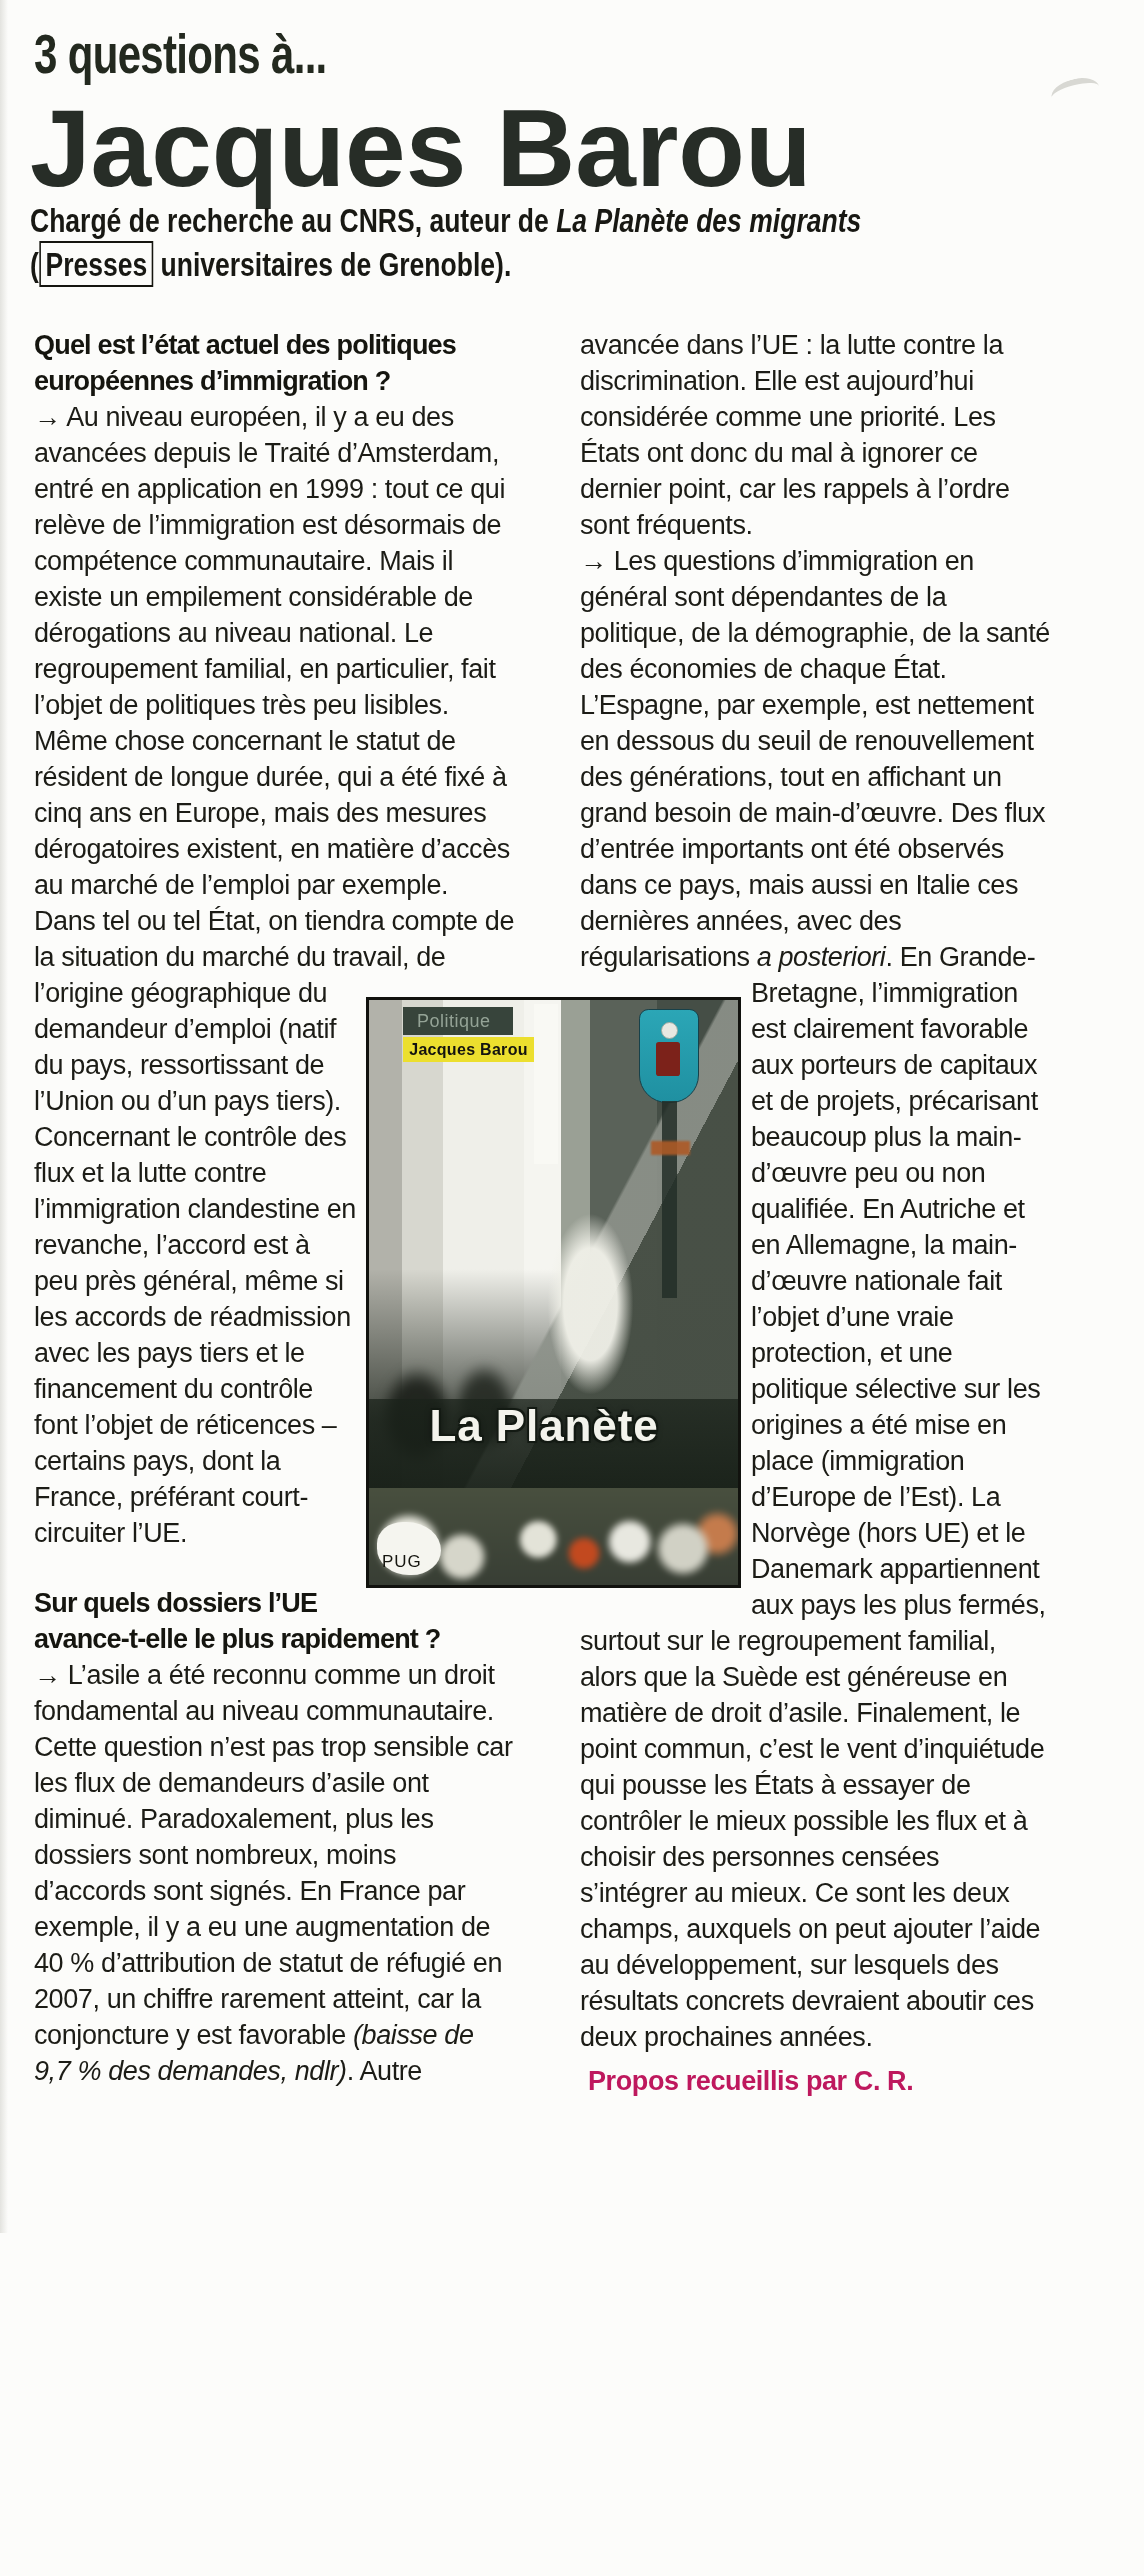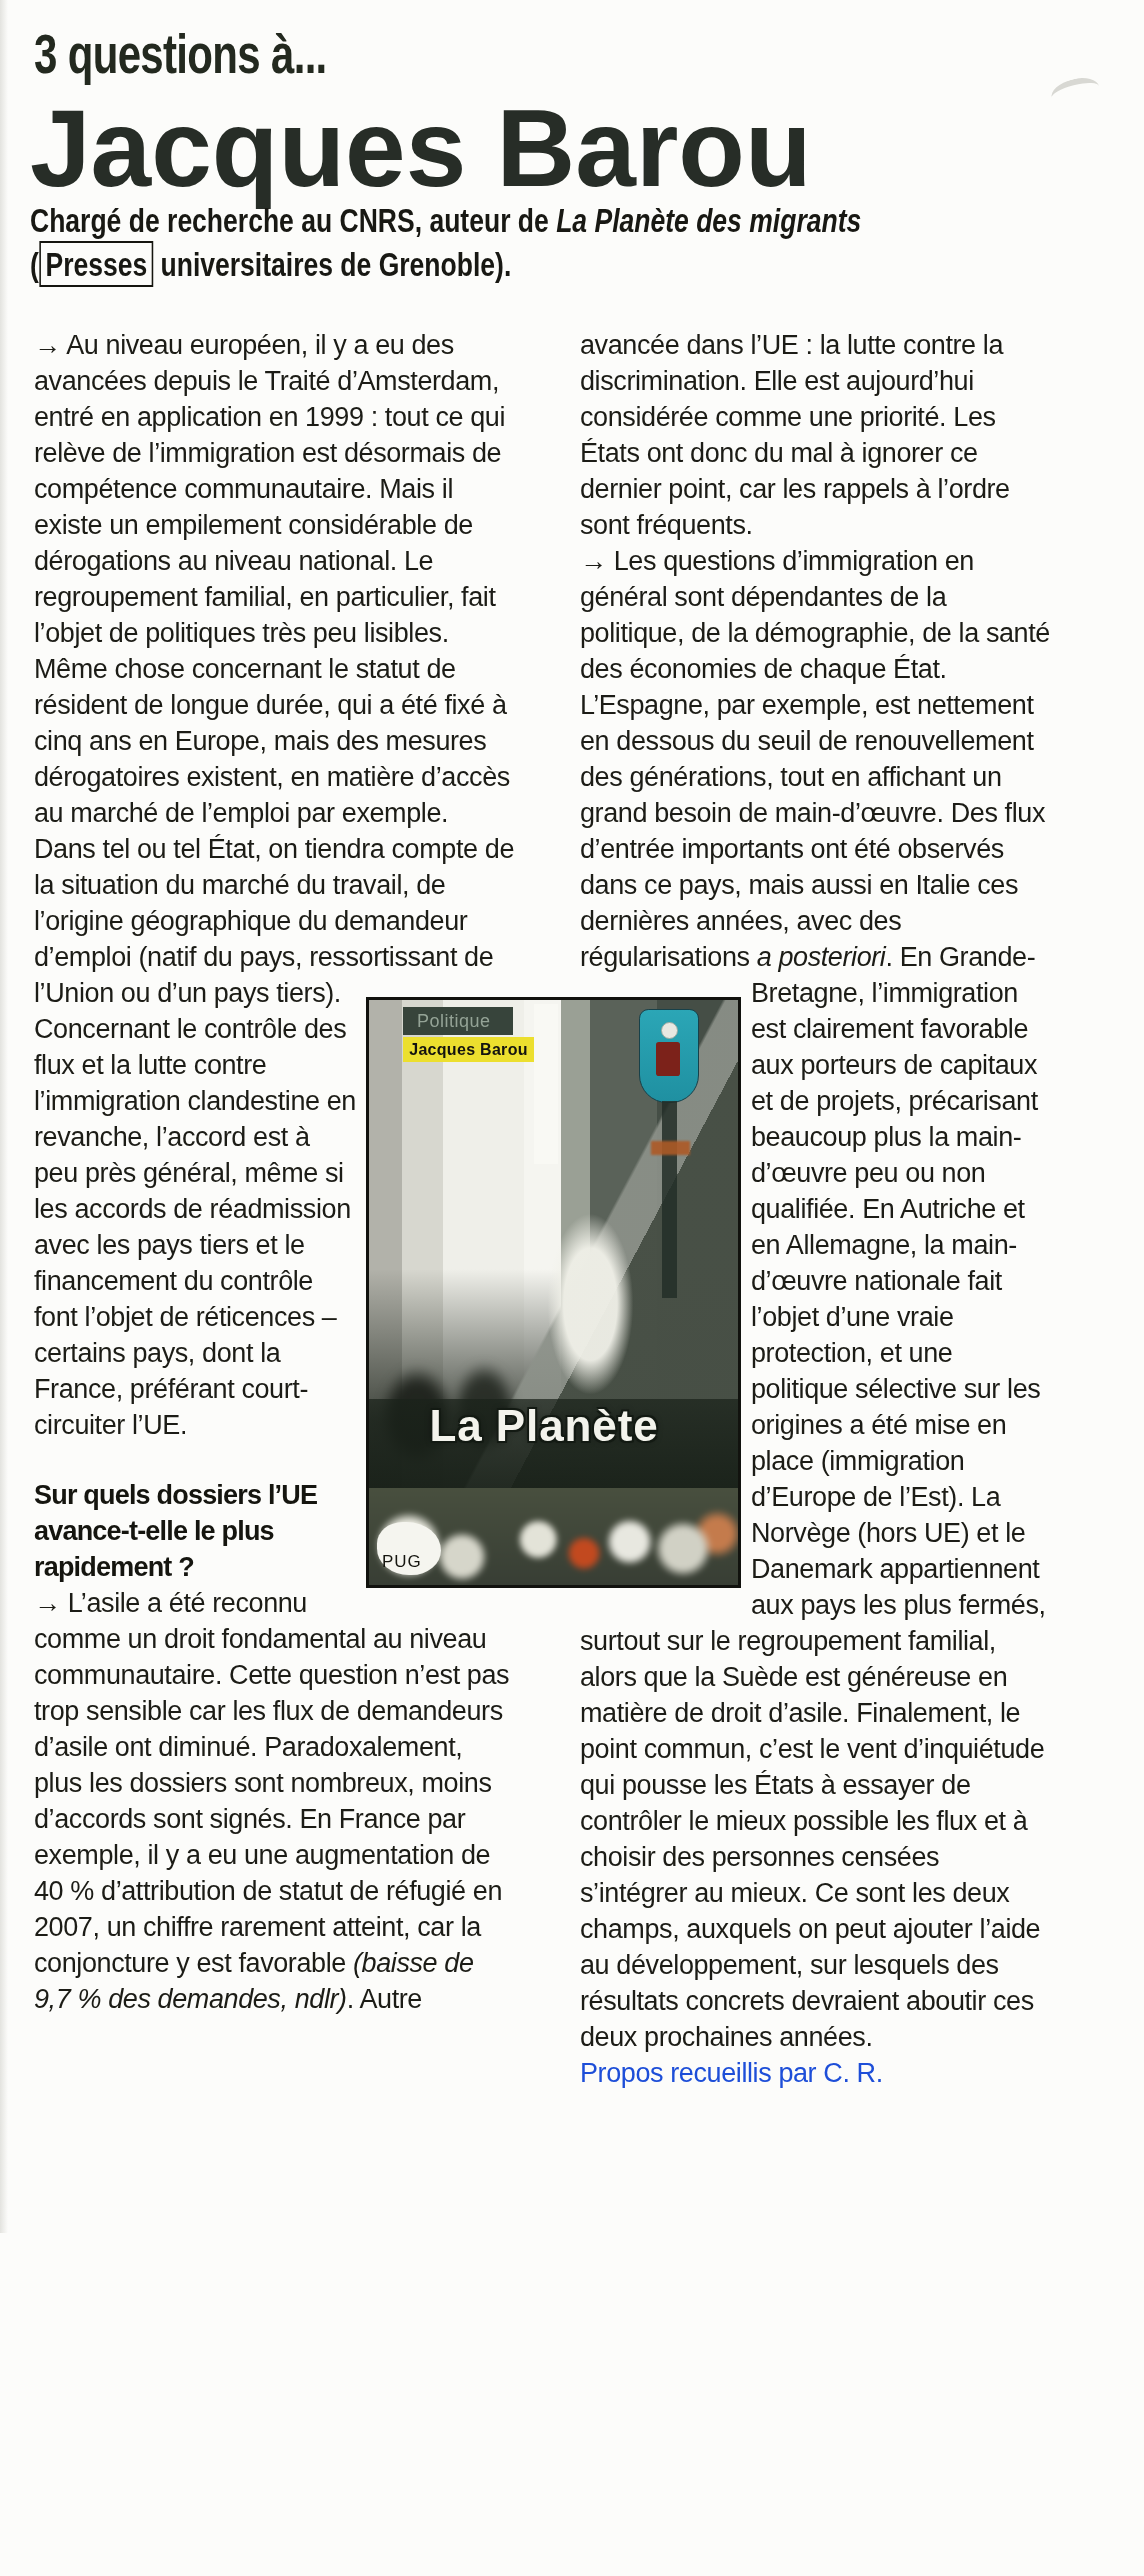--- a/index.html
+++ b/index.html
@@ -36,21 +36,21 @@
   .col{
     position:absolute;top:327px;
     font-size:27px;line-height:36px;letter-spacing:-0.4px;color:#1c1c16;
     text-align:left;
   }
   .col-left{left:34px;width:480px;}
   .col-right{left:580px;width:471px;}
   .q{font-weight:bold;letter-spacing:-0.8px;font-size:27px;margin:34px 0 0 0;color:#15150f;}
   .q.first{margin-top:0;}
   .a{margin:0;}
-  .byline{margin:0;font-weight:normal;color:#1d4ed8;}
+  .byline{margin:8px;font-weight:bold;color:#be185d;}
   
   .push-r{float:right;width:0;height:670px;}
   .push-l{float:left;width:0;height:670px;}
   .bookgap-left{float:right;clear:right;width:156px;height:605px;}
   .bookgap-right{float:left;clear:left;width:171px;height:605px;}
   
   .book{
     position:absolute;left:366px;top:997px;width:375px;height:591px;
     box-sizing:border-box;border:3.8px solid #11120e;background:#8a8f85;overflow:hidden;
   }
@@ -118,20 +118,21 @@
   <h1 class="title" style="margin:0;">Jacques Barou</h1>
 
   <div class="subtitle">
     <div><span>Chargé de recherche au CNRS, auteur de </span><i>La Planète des migrants</i></div>
     <div><span>(</span><span class="boxed">Presses</span><span> universitaires de Grenoble).</span></div>
   </div>
 
   <div class="col col-left">
     <div class="push-r"></div>
     <div class="bookgap-left"></div>
+    <p class="q first">Quel est l’état actuel des politiques européennes d’immigration ?</p>
     <p class="a"><span>→ Au niveau européen, il y a eu des avancées depuis le Traité d’Amsterdam, entré en application en 1999 : tout ce qui relève de l’immigration est désormais de compétence communautaire. Mais il existe un empilement considérable de dérogations au niveau national. Le regroupement familial, en particulier, fait l’objet de politiques très peu lisibles. Même chose concernant le statut de résident de longue durée, qui a été fixé à cinq ans en Europe, mais des mesures dérogatoires existent, en matière d’accès au marché de l’emploi par exemple. Dans tel ou tel État, on tiendra compte de la situation du marché du travail, de l’origine géographique du demandeur d’emploi (natif du pays, ressortissant de l’Union ou d’un pays tiers). Concernant le contrôle des flux et la lutte contre l’immigration clandestine en revanche, l’accord est à peu près général, même si les accords de réadmission avec les pays tiers et le financement du contrôle font l’objet de réticences – certains pays, dont la France, préférant court-circuiter l’UE.</span></p>
     <p class="q">Sur quels dossiers l’UE avance-t-elle le plus rapidement ?</p>
     <p class="a"><span>→ L’asile a été reconnu comme un droit fondamental au niveau communautaire. Cette question n’est pas trop sensible car les flux de demandeurs d’asile ont diminué. Paradoxalement, plus les dossiers sont nombreux, moins d’accords sont signés. En France par exemple, il y a eu une augmentation de 40 % d’attribution de statut de réfugié en 2007, un chiffre rarement atteint, car la conjoncture y est favorable </span><i>(baisse de 9,7 % des demandes, ndlr)</i><span>. Autre</span></p>
   </div>
 
   <div class="col col-right">
     <div class="push-l"></div>
     <div class="bookgap-right"></div>
     <p class="a"><span>avancée dans l’UE : la lutte contre la discrimination. Elle est aujourd’hui considérée comme une priorité. Les États ont donc du mal à ignorer ce dernier point, car les rappels à l’ordre sont fréquents.</span></p>
     <p class="a"><span>→ Les questions d’immigration en général sont dépendantes de la politique, de la démographie, de la santé des économies de chaque État. L’Espagne, par exemple, est nettement en dessous du seuil de renouvellement des générations, tout en affichant un grand besoin de main-d’œuvre. Des flux d’entrée importants ont été observés dans ce pays, mais aussi en Italie ces dernières années, avec des régularisations </span><i>a posteriori</i><span>. En Grande-Bretagne, l’immigration est clairement favorable aux porteurs de capitaux et de projets, précarisant beaucoup plus la main-d’œuvre peu ou non qualifiée. En Autriche et en Allemagne, la main-d’œuvre nationale fait l’objet d’une vraie protection, et une politique sélective sur les origines a été mise en place (immigration d’Europe de l’Est). La Norvège (hors UE) et le Danemark appartiennent aux pays les plus fermés, surtout sur le regroupement familial, alors que la Suède est généreuse en matière de droit d’asile. Finalement, le point commun, c’est le vent d’inquiétude qui pousse les États à essayer de contrôler le mieux possible les flux et à choisir des personnes censées s’intégrer au mieux. Ce sont les deux champs, auxquels on peut ajouter l’aide au développement, sur lesquels des résultats concrets devraient aboutir ces deux prochaines années.</span></p>

